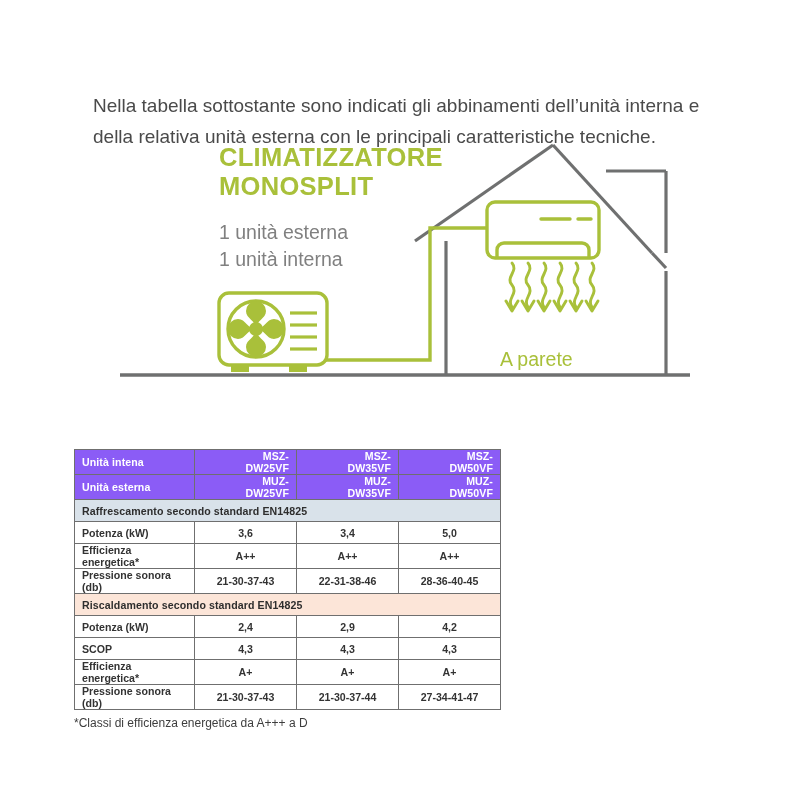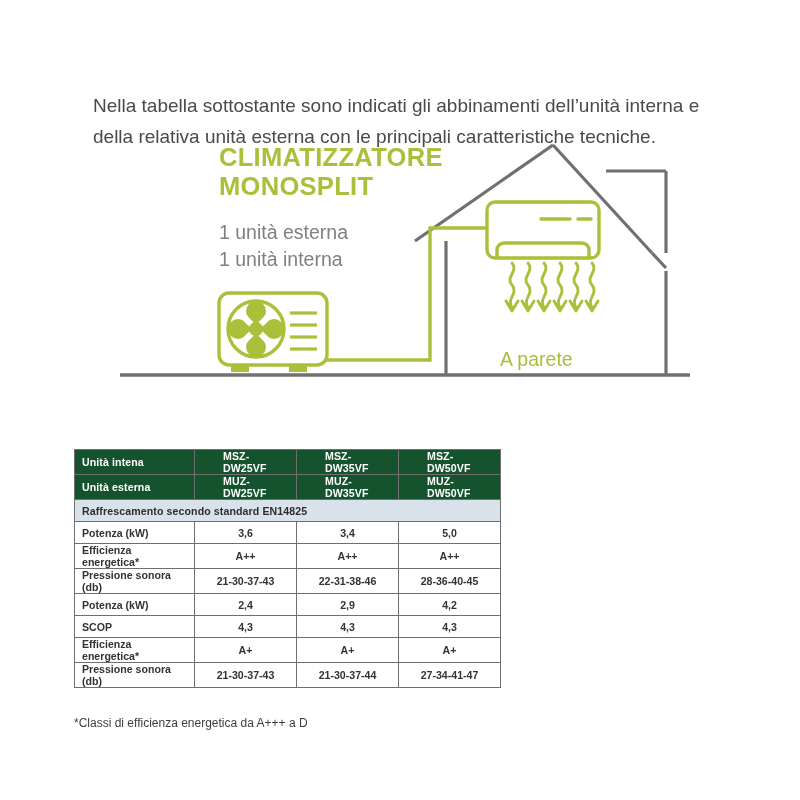--- a/index.html
+++ b/index.html
@@ -48,27 +48,27 @@
     border:1px solid #6f6f6f;
     padding:0 7px;
     height:22px;
     vertical-align:middle;
     box-sizing:border-box;
     font-weight:bold;
     color:#333333;
   }
   
   tr.hdr td{
-    background:#14532d;
+    background:#8b5cf6;
     color:#ffffff;
     font-weight:bold;
     border-color:#6f6f6f;
     letter-spacing:.1px;
   }
-  tr.hdr td.val{text-align:left;padding-left:28px;}
+  tr.hdr td.val{text-align:right;padding-left:28px;}
   tr.hdr td.lbl{text-align:left;}
 
   
   td.band{
     font-weight:bold;
     color:#2e2e2e;
     text-align:left;
     letter-spacing:.1px;
   }
   td.band.cool{background:#d9e2ea;}
@@ -242,20 +242,23 @@
         <td class="val b">A++</td>
       </tr>
       <tr>
         <td class="lbl">Pressione sonora (db)</td>
         <td class="val">21-30-37-43</td>
         <td class="val">22-31-38-46</td>
         <td class="val">28-36-40-45</td>
       </tr>
 
       <tr>
+        <td class="band heat" colspan="4">Riscaldamento secondo standard EN14825</td>
+      </tr>
+      <tr>
         <td class="lbl">Potenza (kW)</td>
         <td class="val b">2,4</td>
         <td class="val b">2,9</td>
         <td class="val b">4,2</td>
       </tr>
       <tr>
         <td class="lbl">SCOP</td>
         <td class="val">4,3</td>
         <td class="val">4,3</td>
         <td class="val">4,3</td>

